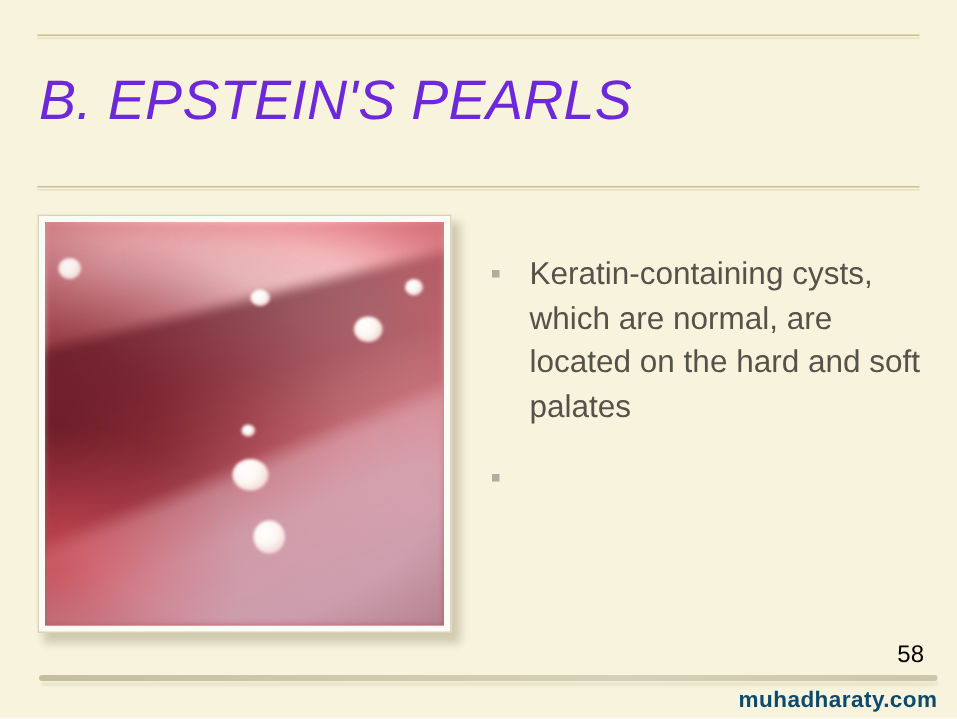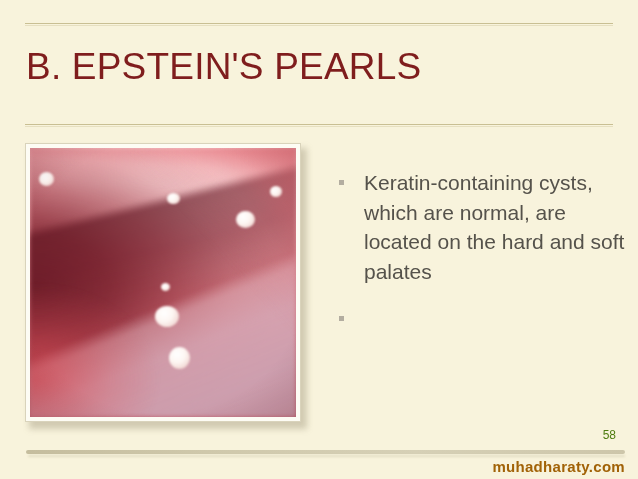--- a/index.html
+++ b/index.html
@@ -39,23 +39,24 @@
   .rule-shadow.under-title { top: 126px; }
 
   
   #title {
     position: absolute;
     left: 26px;
     top: 44px;
     font-size: 37px;
     line-height: 46px;
     letter-spacing: 0.2px;
-    color: #7f1d1d;
+    color: #6d28d9;
     font-weight: normal;
     white-space: nowrap;
+    font-style: italic;
   }
 
   
   #photo-wrap {
     position: absolute;
     left: 25px;
     top: 143px;
     width: 280px;
     height: 283px;
   }
@@ -131,21 +132,21 @@
   .pearl {
     position: absolute;
     border-radius: 50%;
     background: radial-gradient(circle at 38% 34%, #ffffff 0%, #fdf6f2 42%, #f3dcd8 72%, rgba(238,198,198,0.18) 100%);
     filter: blur(1.1px);
   }
 
   
   #bullets {
     position: absolute;
-    left: 336px;
+    left: 325px;
     top: 168px;
     width: 290px;
   }
   .bullet-row {
     position: relative;
     padding-left: 28px;
     margin-bottom: 18px;
   }
   .bullet-mark {
     position: absolute;
@@ -159,22 +160,22 @@
     font-size: 21px;
     line-height: 29.5px;
     color: #55524b;
   }
 
   
   #page-number {
     position: absolute;
     right: 22px;
     top: 428px;
-    font-size: 12px;
-    color: #4d7c0f;
+    font-size: 16px;
+    color: #000000;
   }
   #footer-bar {
     position: absolute;
     left: 26px;
     top: 450px;
     width: 599px;
     height: 4px;
     background: linear-gradient(90deg, #c5bd9e 0%, #cfc8ab 30%, #d6d0b6 65%, #cdc6aa 100%);
     border-radius: 2px;
   }
@@ -187,21 +188,21 @@
     background: rgba(190,182,150,0.35);
     filter: blur(1px);
   }
   #watermark {
     position: absolute;
     right: 13px;
     top: 458px;
     font-size: 15px;
     font-weight: bold;
     letter-spacing: 0.3px;
-    color: #a16207;
+    color: #0c4a6e;
   }
 </style>
 </head>
 <body>
 
 <div id="slide">
 
   <div class="rule top"></div>
   <div class="rule-shadow top"></div>
 

